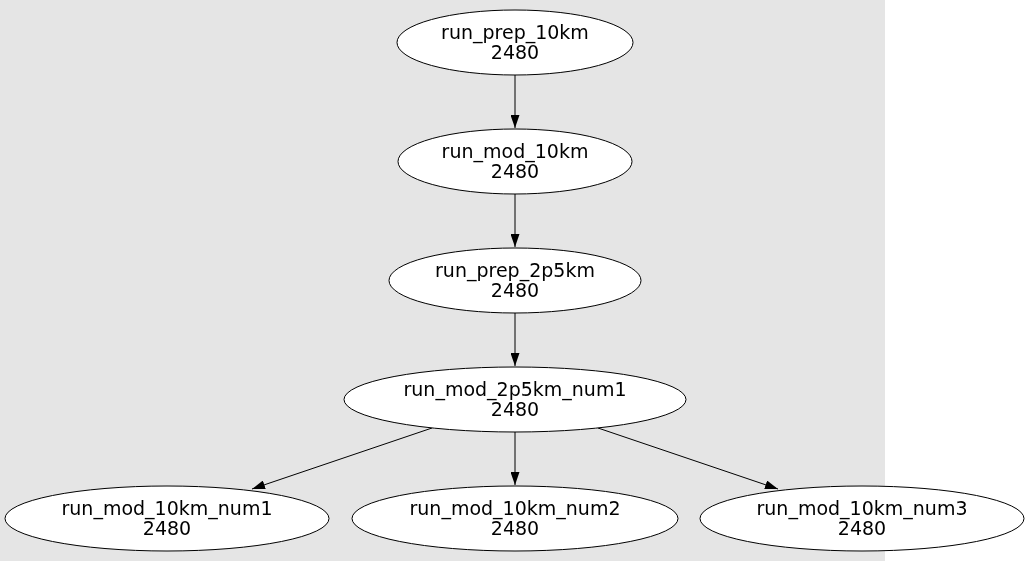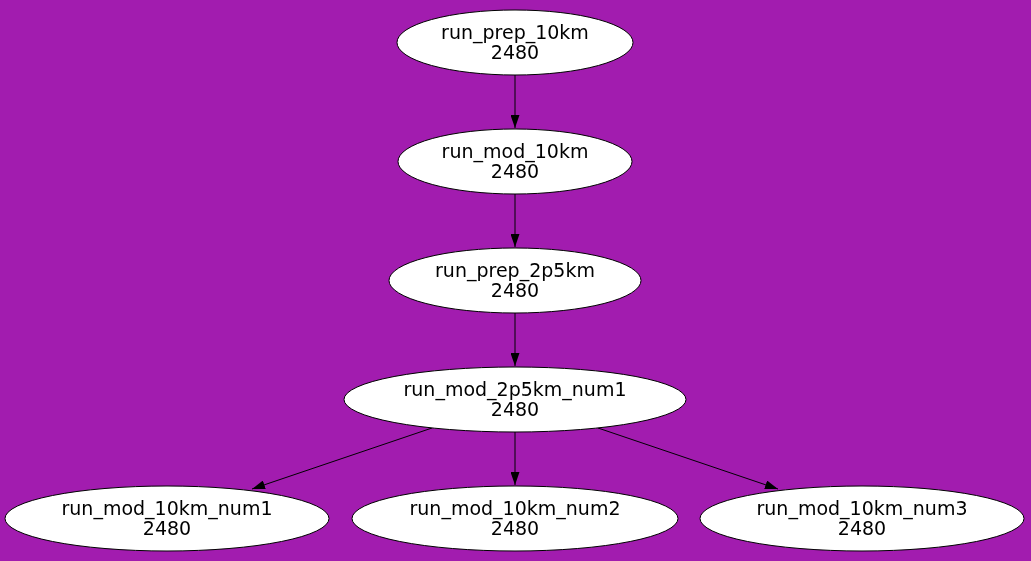--- a/index.html
+++ b/index.html
@@ -2,23 +2,23 @@
 <html><head>
 <meta charset="utf-8">
 <style>
   html, body {
     margin: 0;
     padding: 0;
     background: #ffffff;
   }
   .canvas {
     position: relative;
-    width: 1031px;
+    width: 885px;
     height: 561px;
-    background: #a21caf;
+    background: #e5e5e5;
     font-family: "DejaVu Sans", sans-serif;
   }
   svg {
     display: block;
   }
   .node-ellipse {
     fill: #ffffff;
     stroke: #000000;
     stroke-width: 1;
   }

